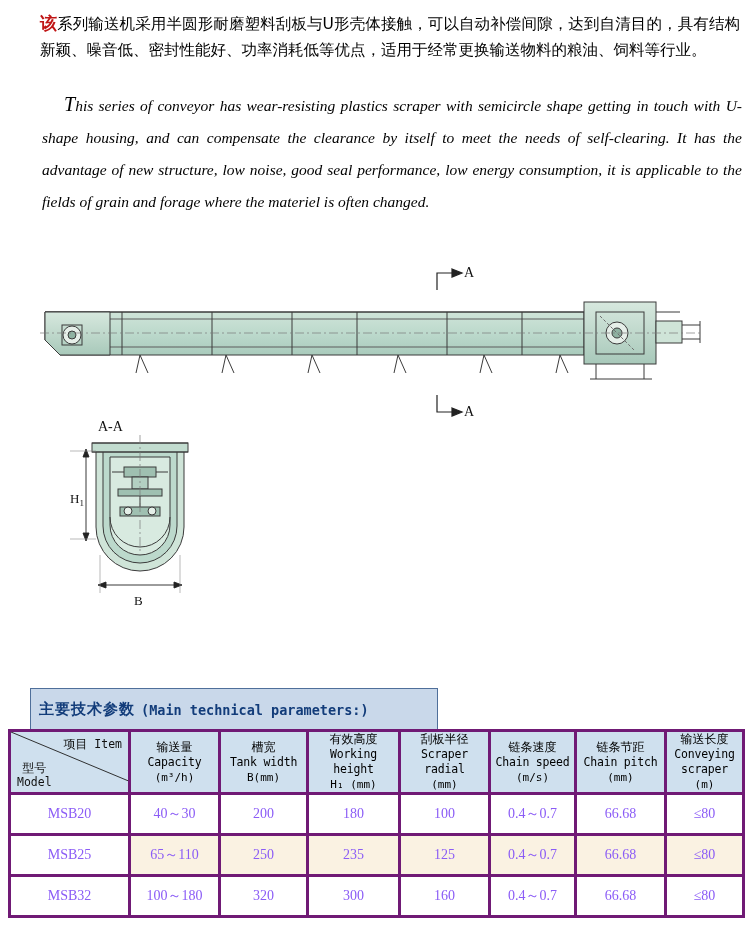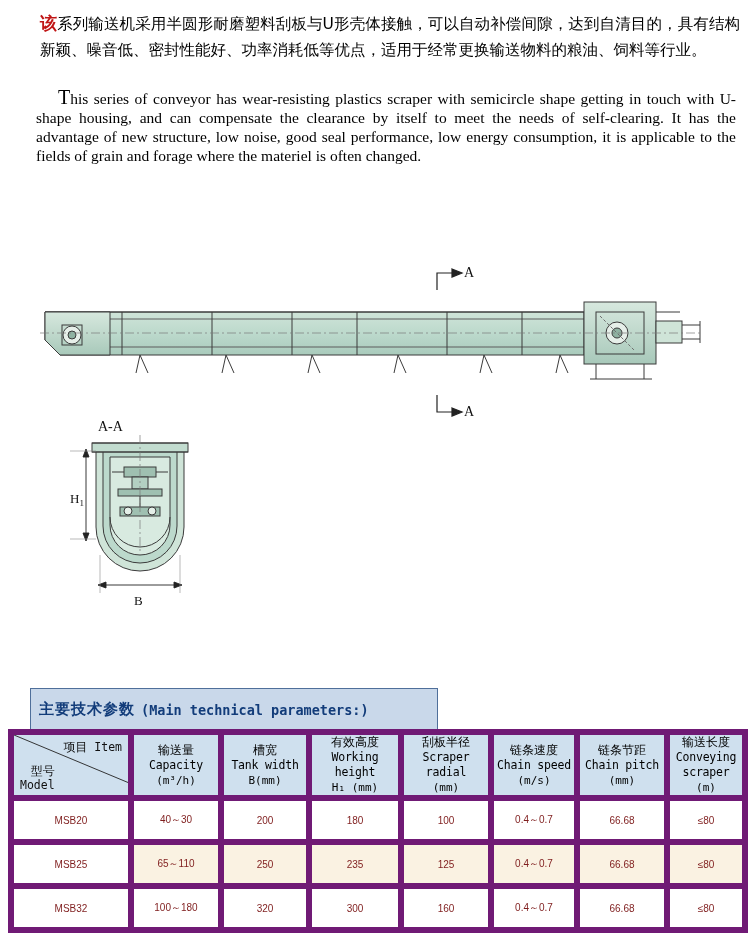--- a/index.html
+++ b/index.html
@@ -28,29 +28,30 @@
     text-align: justify;
     color: #000;
   }
   .para-cn .lead {
     color: #c01515;
     font-weight: bold;
     font-size: 17px;
   }
   .para-en {
     position: absolute;
-    left: 36px;
+    left: 42px;
     top: 88px;
     width: 700px;
     font-family: "Liberation Serif", serif;
     font-size: 15.5px;
-    line-height: 19px;
+    line-height: 32px;
     text-align: justify;
     text-indent: 22px;
     color: #000;
+    font-style: italic;
   }
   .para-en .dropcap {
     font-size: 20px;
   }
 
   
   .drawing {
     position: absolute;
     left: 0;
     top: 255px;
@@ -91,21 +92,21 @@
   
   table.params {
     position: absolute;
     left: 8px;
     top: 729px;
     width: 734px;
     border-collapse: collapse;
     table-layout: fixed;
   }
   table.params th, table.params td {
-    border: 6px solid #701a75;
+    border: 3px solid #701a75;
     text-align: center;
     vertical-align: middle;
     padding: 0;
     margin-top: 32px;
   }
   table.params thead th {
     background: #cfe0ee;
     height: 50px;
     font-weight: normal;
   }
@@ -141,34 +142,34 @@
   }
   .corner .tr .en {
     font-family: "DejaVu Sans Mono", monospace;
     font-size: 11.5px;
     margin-left: 3px;
   }
   .corner .bl {
     position: absolute;
     left: 6px;
     bottom: 3px;
-    text-align: right;
+    text-align: center;
     font-family: "DejaVu Sans", sans-serif;
     font-size: 12px;
     line-height: 14px;
   }
   .corner .bl .en {
     font-family: "DejaVu Sans Mono", monospace;
     font-size: 11.5px;
   }
   table.params tbody td {
     height: 38px;
-    font-family: Liberation Sans, sans-serif;
-    font-size: 10px;
-    color: #7f1d1d;
+    font-family: Liberation Serif, serif;
+    font-size: 14px;
+    color: #8b5cf6;
   }
   tbody tr:nth-child(odd)  td { background: #ffffff; }
   tbody tr:nth-child(even) td { background: #faf2e2; }
   td.model-cell {
     font-family: "Liberation Serif", serif;
     font-size: 15px;
     background: #ffffff !important;
   }
   tbody tr:nth-child(even) td.model-cell { background: #ffffff !important; }
 </style>

